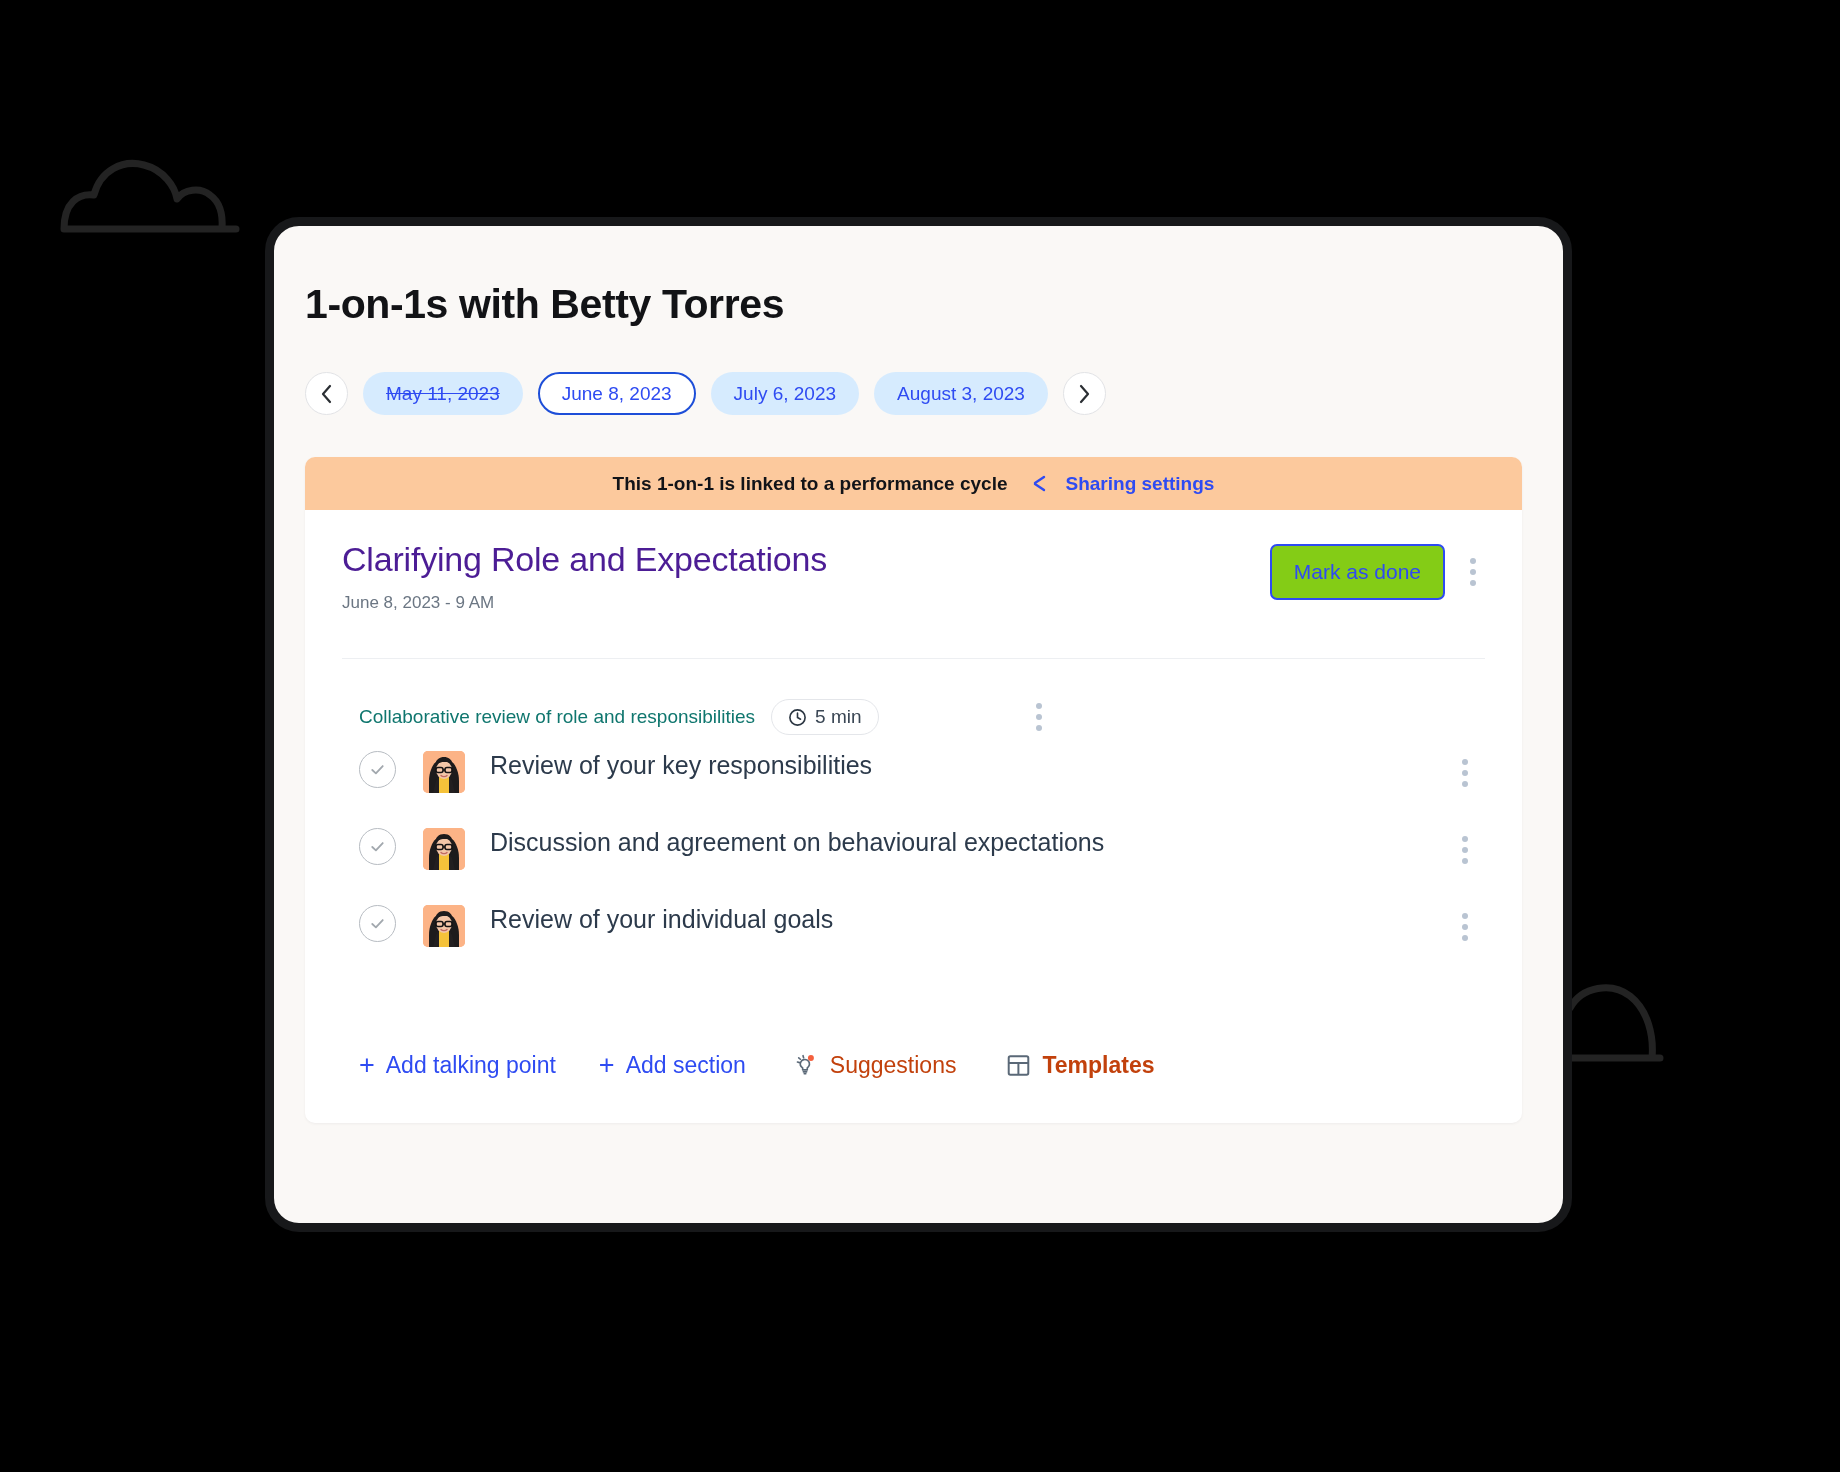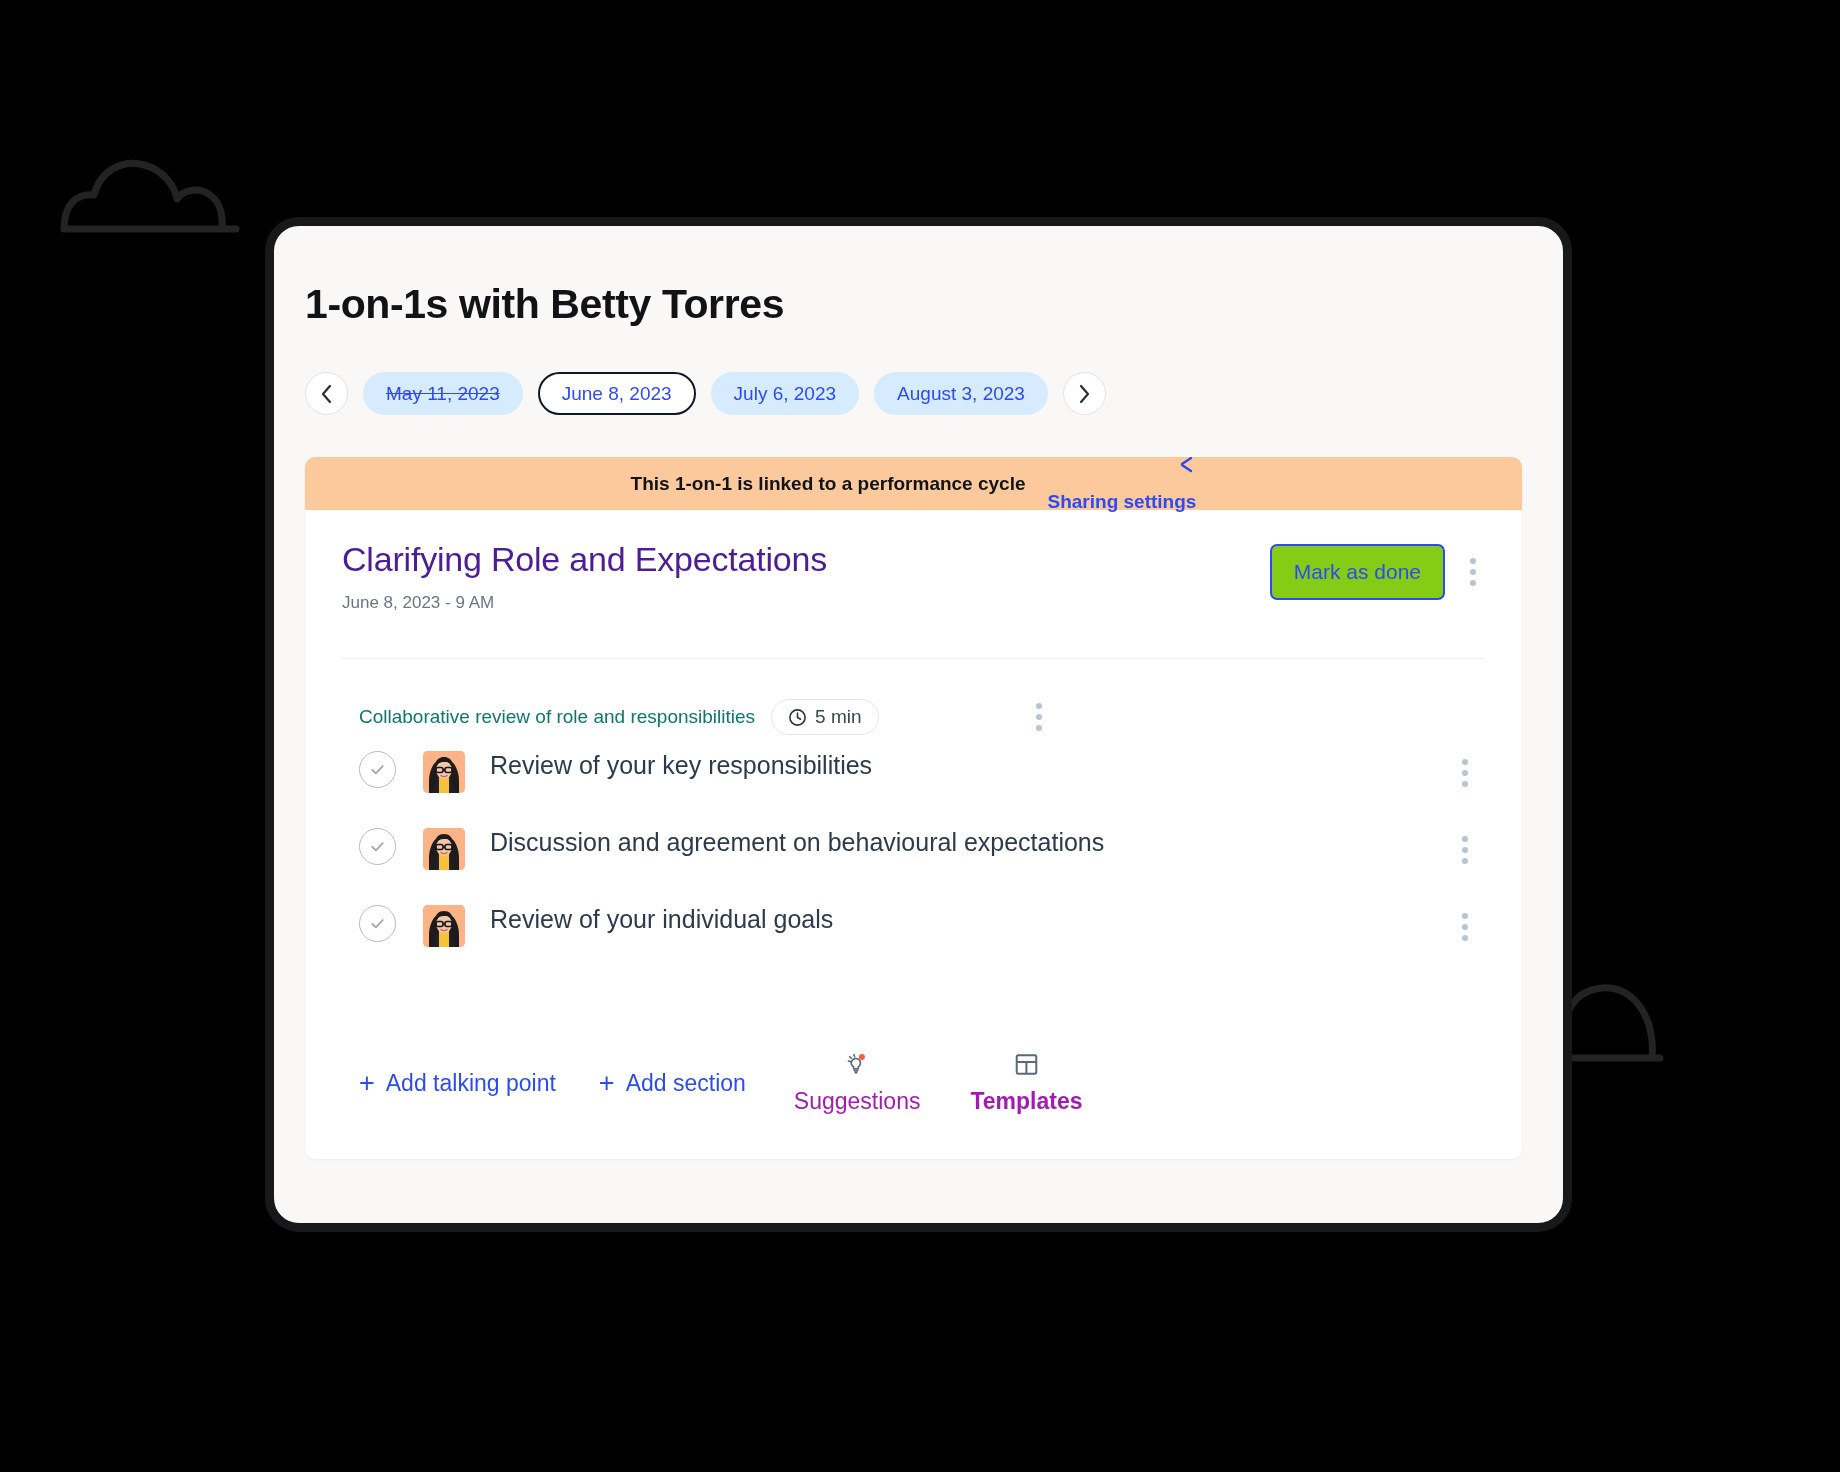--- a/index.html
+++ b/index.html
@@ -61,21 +61,21 @@
     color: #2E4BF2;
     font-size: 19px;
     display: flex; align-items: center; justify-content: center;
     cursor: pointer;
     white-space: nowrap;
     border: 1px solid transparent;
   }
   .pill.strike { text-decoration: line-through; }
   .pill.selected {
     background: #FFFFFF;
-    border: 2px solid #0f172a;
+    border: 2px solid #1d4ed8;
     color: #2E4BF2;
   }
 
   
   .content-card {
     margin: 42px 0 0 0;
     background: #FFFFFF;
     border-radius: 10px 10px 10px 10px;
     width: 1217px;
     margin-left: 31px;
@@ -87,21 +87,21 @@
     background: #FCC99D;
     height: 53px;
     display: flex;
     align-items: center;
     justify-content: center;
     gap: 22px;
   }
   .banner-text { font-size: 19px; font-weight: 700; color: #111318; }
   .banner-link {
     font-size: 19px; font-weight: 700; color: #2E4BF2;
-    display: flex; align-items: flex-end; gap: 17px; cursor: pointer; flex-direction: column;
+    display: flex; align-items: center; gap: 17px; cursor: pointer;
   }
 
   .card-body { padding: 30px 37px 0 37px; }
 
   .meeting-head {
     display: flex;
     align-items: flex-start;
     justify-content: space-between;
   }
   .meeting-title {
@@ -199,21 +199,21 @@
     padding-bottom: 44px;
     gap: 0;
   }
   .action {
     display: flex; align-items: center; gap: 11px;
     font-size: 23px;
     cursor: pointer;
     white-space: nowrap;
   }
   .action.blue { color: #2E4BF2; }
-  .action.gray { color: #a21caf; flex-direction: column; }
+  .action.gray { color: #c2410c; }
   .plus { font-size: 27px; line-height: 1; }
   .a-gap-1 { margin-left: 43px; }
   .a-gap-2 { margin-left: 48px; }
   .a-gap-3 { margin-left: 50px; font-weight: bold; }
 </style>
 </head>
 <body>
 
 <div id="root">
 

